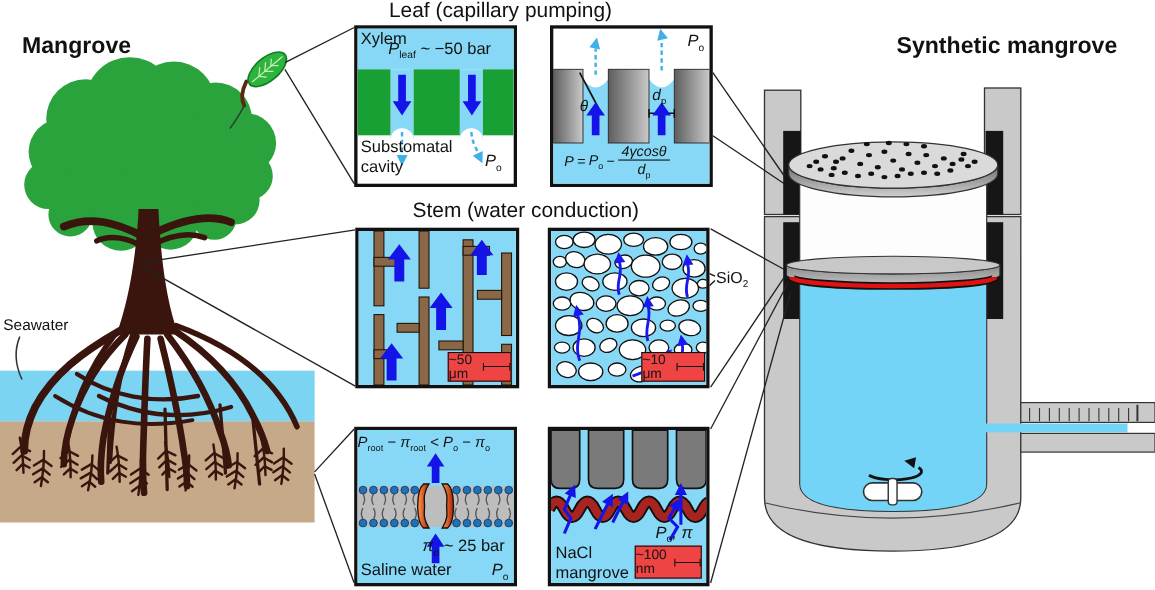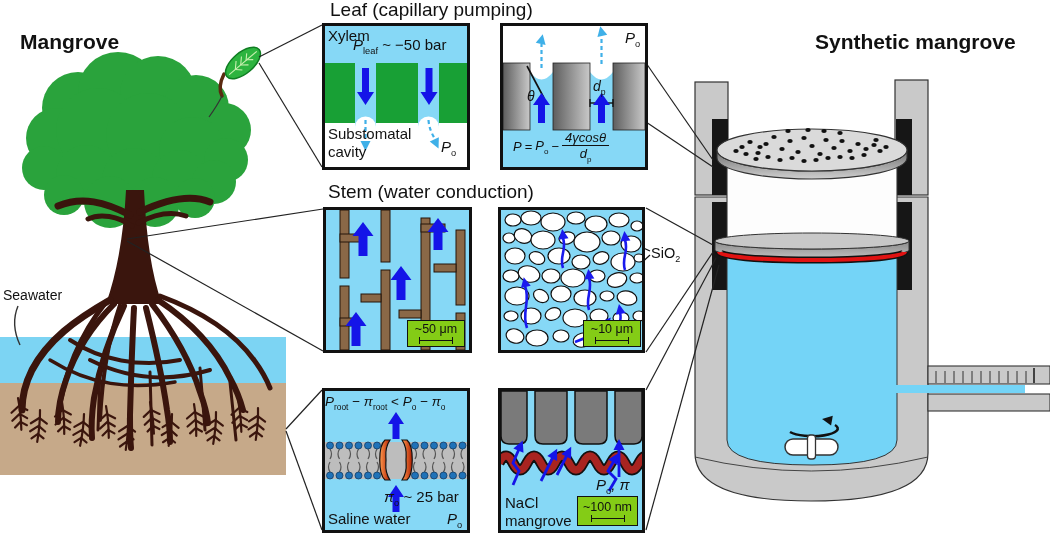--- a/index.html
+++ b/index.html
@@ -3,29 +3,29 @@
 <meta charset="utf-8">
 <style>
   html,body{margin:0;padding:0;background:#fff;font-family:"Liberation Sans",sans-serif;color:#111}
   #stage{position:relative;width:1050px;height:536px;background:#fff;overflow:hidden}
   svg{display:block}
   .layer{position:absolute;top:0;left:0}
   .panel{position:absolute;border:3px solid #111;box-sizing:border-box;background:#fff;z-index:10}
   .txt{position:absolute;z-index:20;white-space:nowrap;line-height:1.15}
   .var{font-style:italic}
   sub{font-size:0.62em}
-  .ttl{font-size:19px;text-align:left}
+  .ttl{font-size:19px;text-align:center}
   .big{font-weight:bold;font-size:21px}
   .small14{font-size:14px}
   .small15{font-size:15px}
   .feq{display:inline-flex;align-items:center;gap:3px;font-size:13px}
   .frac{display:inline-flex;flex-direction:column;align-items:center;line-height:1}
   .frac .num{border-bottom:1.4px solid #111;padding:0 3px 1px}
   .frac .den{padding-top:1px}
-  .sbox{position:absolute;z-index:30;background:#84cc16;border:1.6px solid #111;display:flex;flex-direction:column;align-items:center;justify-content:center;gap:1px;box-sizing:border-box}
+  .sbox{position:absolute;z-index:30;background:#ef4444;border:1.6px solid #111;display:flex;flex-direction:row;align-items:center;justify-content:center;gap:1px;box-sizing:border-box}
   .sbox .t{font-size:12.5px;line-height:13px}
   .sbar{width:32px;height:7px;border-left:1.6px solid #111;border-right:1.6px solid #111;
         background:linear-gradient(to bottom,transparent 42%,#111 42%,#111 58%,transparent 58%)}
 </style>
 </head>
 <body>
 
 <div id="stage">
 
   <svg class="layer" style="left:0;top:30px;z-index:1" width="330" height="506" viewBox="0 0 330 506">

